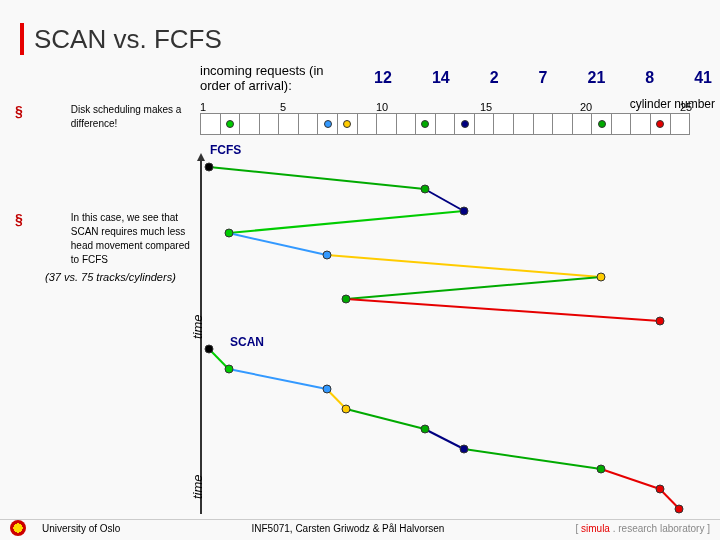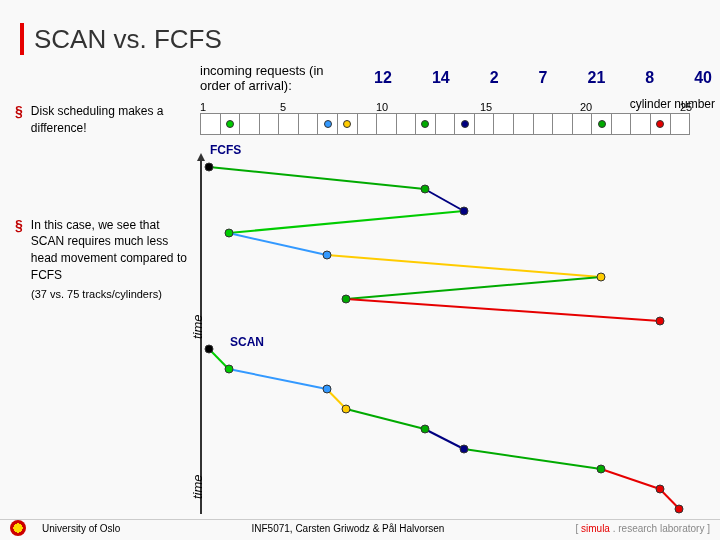--- a/index.html
+++ b/index.html
@@ -7,22 +7,22 @@
   
   .title-bar { display: flex; align-items: center; padding: 23px 0 8px 0; }
   .title-accent { width: 4px; height: 32px; background: #e60000; margin-left: 20px; margin-right: 10px; }
   .title { font-size: 26px; color: #333; }
   
   .content { display: flex; position: relative; }
   
   .left-col { width: 200px; padding: 40px 10px 0 15px; }
   .bullet { display: flex; margin-bottom: 80px; }
   .bullet-marker { color: #c00000; font-weight: bold; margin-right: 8px; font-size: 14px; }
-  .bullet-text { font-size: 12px; line-height: 1.4; }
-  .sub-text { font-size: 11px; margin-left: 16px; }
+  .bullet-text { font-size: 10px; line-height: 1.4; margin-left: 40px; }
+  .sub-text { font-size: 11px; margin-left: 30px; font-style: italic; }
   
   .right-col { flex: 1; position: relative; }
   
   .requests-row { display: flex; align-items: center; font-size: 14px; gap: 24px; }
   .req-label { font-size: 13px; margin-right: 10px; }
   .req-num { font-weight: bold; color: #000080; font-size: 16px; margin: 0 8px; }
   
   .axis-row { position: relative; height: 40px; margin-top: 6px; }
   .cyl-label { position: absolute; right: 5px; top: -2px; font-size: 12px; }
   .tick-label { position: absolute; font-size: 11px; top: 2px; }
@@ -71,21 +71,21 @@
 
   <div class="right-col">
     <div class="requests-row">
       <span class="req-label">incoming requests (in order of arrival):</span>
       <span class="req-num">12</span>
       <span class="req-num">14</span>
       <span class="req-num">2</span>
       <span class="req-num">7</span>
       <span class="req-num">21</span>
       <span class="req-num">8</span>
-      <span class="req-num">40</span>
+      <span class="req-num">41</span>
     </div>
 
     <div class="axis-row">
       <div class="cyl-label">cylinder number</div>
       <div id="ticks">
           <div class="tick-label" style="left: 0px;">1</div>
           <div class="tick-label" style="left: 80px;">5</div>
           <div class="tick-label" style="left: 176px; text-align: center;">10</div>
           <div class="tick-label" style="left: 280px;">15</div>
           <div class="tick-label" style="left: 380px;">20</div>

